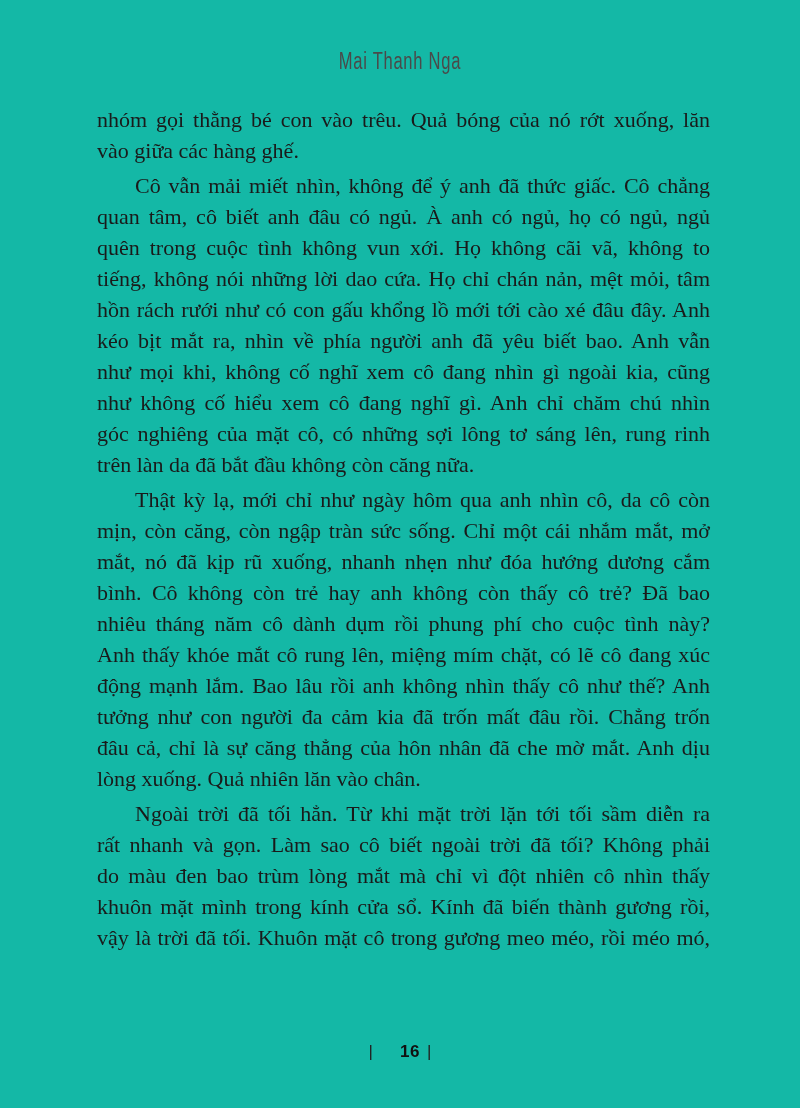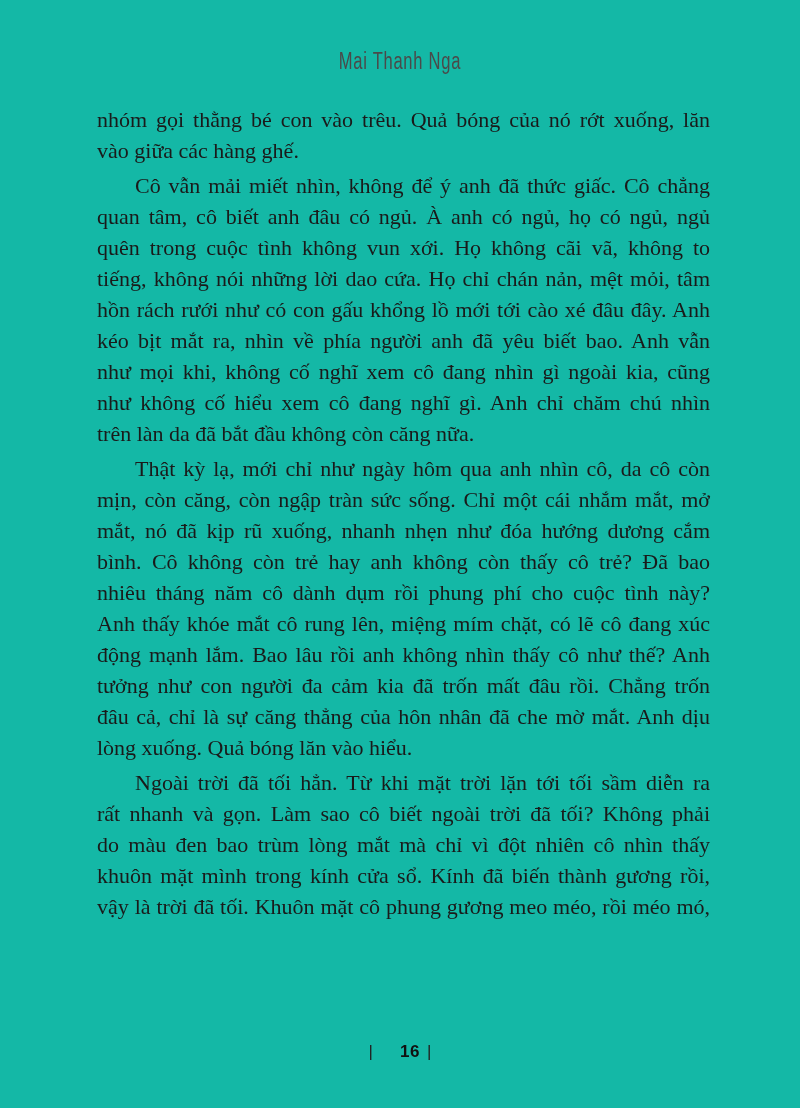--- a/index.html
+++ b/index.html
@@ -87,40 +87,41 @@
       </div>
       <div class="paragraph">
         <div class="line indent">Cô vẫn mải miết nhìn, không để ý anh đã thức giấc. Cô chẳng</div>
         <div class="line">quan tâm, cô biết anh đâu có ngủ. À anh có ngủ, họ có ngủ, ngủ</div>
         <div class="line">quên trong cuộc tình không vun xới. Họ không cãi vã, không to</div>
         <div class="line">tiếng, không nói những lời dao cứa. Họ chỉ chán nản, mệt mỏi, tâm</div>
         <div class="line">hồn rách rưới như có con gấu khổng lồ mới tới cào xé đâu đây. Anh</div>
         <div class="line">kéo bịt mắt ra, nhìn về phía người anh đã yêu biết bao. Anh vẫn</div>
         <div class="line">như mọi khi, không cố nghĩ xem cô đang nhìn gì ngoài kia, cũng</div>
         <div class="line">như không cố hiểu xem cô đang nghĩ gì. Anh chỉ chăm chú nhìn</div>
+        <div class="line">góc nghiêng của mặt cô, có những sợi lông tơ sáng lên, rung rinh</div>
         <div class="line last">trên làn da đã bắt đầu không còn căng nữa.</div>
       </div>
       <div class="paragraph">
         <div class="line indent">Thật kỳ lạ, mới chỉ như ngày hôm qua anh nhìn cô, da cô còn</div>
         <div class="line">mịn, còn căng, còn ngập tràn sức sống. Chỉ một cái nhắm mắt, mở</div>
         <div class="line">mắt, nó đã kịp rũ xuống, nhanh nhẹn như đóa hướng dương cắm</div>
         <div class="line">bình. Cô không còn trẻ hay anh không còn thấy cô trẻ? Đã bao</div>
         <div class="line">nhiêu tháng năm cô dành dụm rồi phung phí cho cuộc tình này?</div>
         <div class="line">Anh thấy khóe mắt cô rung lên, miệng mím chặt, có lẽ cô đang xúc</div>
         <div class="line">động mạnh lắm. Bao lâu rồi anh không nhìn thấy cô như thế? Anh</div>
         <div class="line">tưởng như con người đa cảm kia đã trốn mất đâu rồi. Chẳng trốn</div>
         <div class="line">đâu cả, chỉ là sự căng thẳng của hôn nhân đã che mờ mắt. Anh dịu</div>
-        <div class="line last">lòng xuống. Quả bóng lăn vào hiểu.</div>
+        <div class="line last">lòng xuống. Quả nhiên lăn vào chân.</div>
       </div>
       <div class="paragraph">
         <div class="line indent">Ngoài trời đã tối hẳn. Từ khi mặt trời lặn tới tối sầm diễn ra</div>
         <div class="line">rất nhanh và gọn. Làm sao cô biết ngoài trời đã tối? Không phải</div>
         <div class="line">do màu đen bao trùm lòng mắt mà chỉ vì đột nhiên cô nhìn thấy</div>
         <div class="line">khuôn mặt mình trong kính cửa sổ. Kính đã biến thành gương rồi,</div>
-        <div class="line">vậy là trời đã tối. Khuôn mặt cô phung gương meo méo, rồi méo mó,</div>
+        <div class="line">vậy là trời đã tối. Khuôn mặt cô trong gương meo méo, rồi méo mó,</div>
       </div>
     </div>
 
   <div class="page-footer">
     <span class="bar">|</span><span class="num">16</span><span class="bar">|</span>
   </div>
 
 </div>
 
 </body></html>

